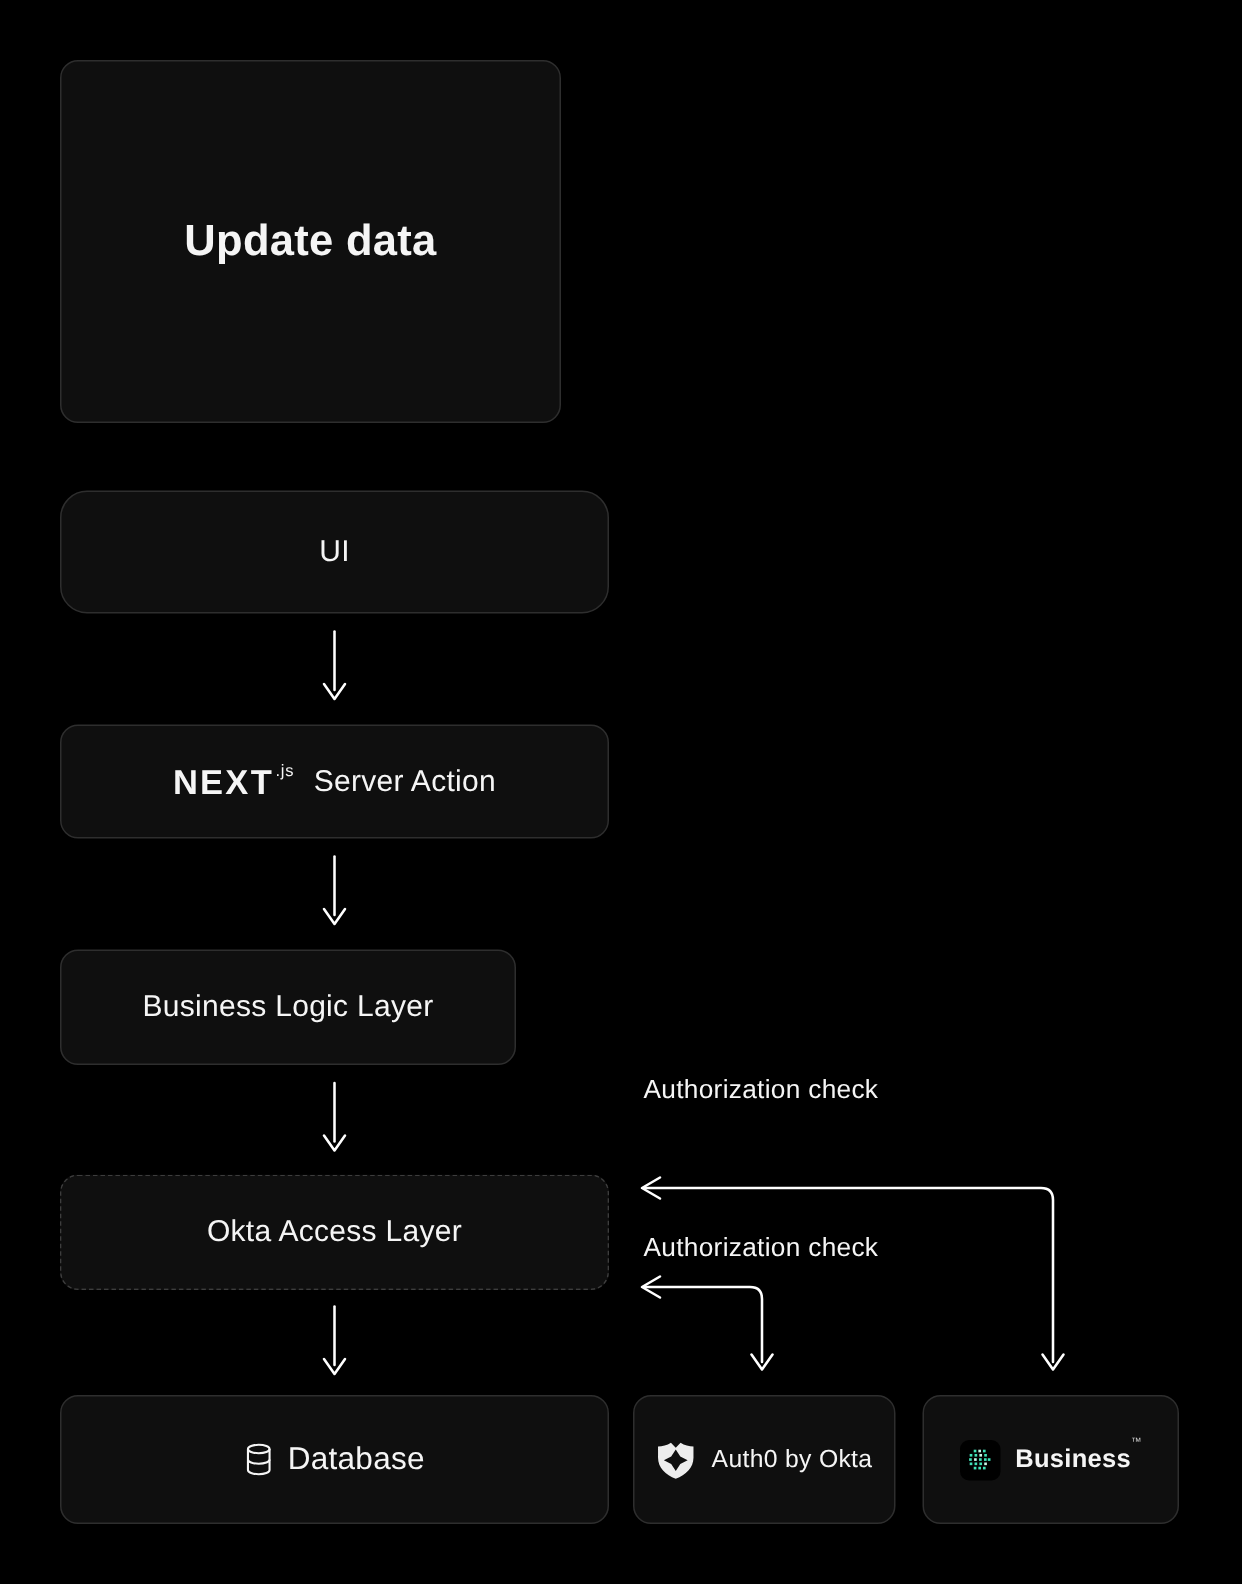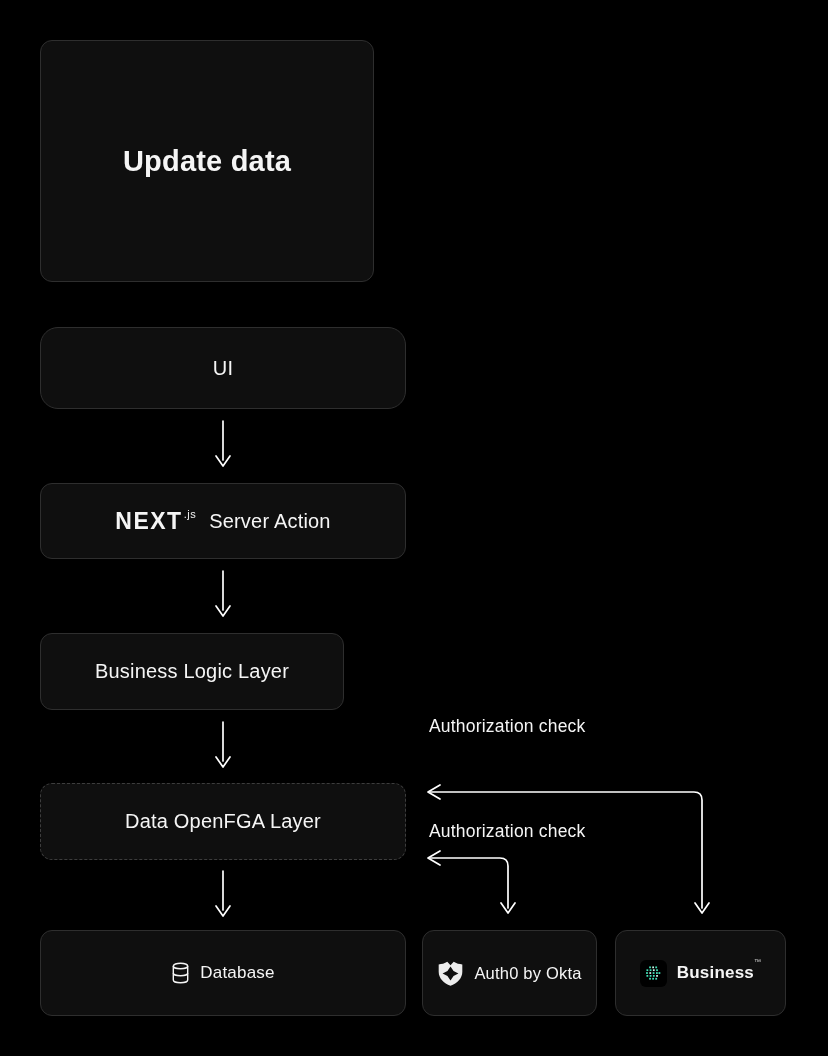--- a/index.html
+++ b/index.html
@@ -67,21 +67,21 @@
     color:var(--text-primary);
   }
   .next-wordmark__main{
     font-size:23px;font-weight:700;letter-spacing:1.5px;
   }
   .next-wordmark__suffix{
     font-size:11px;font-weight:400;letter-spacing:.5px;
     margin-left:1px;
   }
   .dbline{display:flex;align-items:center;gap:10px;}
-  .dbline .node__label{font-size:17px;}
+  .dbline .node__label{font-size:21px;}
 
   .logo-row{display:flex;align-items:center;gap:10px;}
   .auth0-label{font-size:16.5px;color:var(--text-primary);letter-spacing:.2px;text-align:right;}
   .openfga-label{font-size:17px;font-weight:700;color:var(--text-primary);letter-spacing:.2px;}
   .tm{font-size:7px;vertical-align:top;position:relative;top:-5px;color:#cfcfcf;font-weight:400;}
 
   .openfga-chip{
     width:27px;height:27px;border-radius:6px;
     background:var(--openfga-icon-bg);
     display:flex;align-items:center;justify-content:center;
@@ -169,21 +169,21 @@
       </span>
       <span class="node__label">Server Action</span>
     </div>
   </div>
 
   <div class="node" id="box-bll">
     <span class="node__label">Business Logic Layer</span>
   </div>
 
   <div class="node node--dashed" id="box-dal">
-    <span class="node__label">Data OpenFGA Layer</span>
+    <span class="node__label">Okta Access Layer</span>
   </div>
 
   <div class="node" id="box-database">
     <div class="dbline">
       <span style="display:flex;">
         <svg width="19" height="22" viewBox="0 0 19 22">
           <ellipse class="icon-stroke" cx="9.5" cy="4" rx="7.2" ry="2.8"></ellipse>
           <path class="icon-stroke" d="M2.3,4 V18 A7.2,2.8 0 0 0 16.7,18 V4"></path>
           <path class="icon-stroke" d="M2.3,11 A7.2,2.8 0 0 0 16.7,11"></path>
         </svg>

